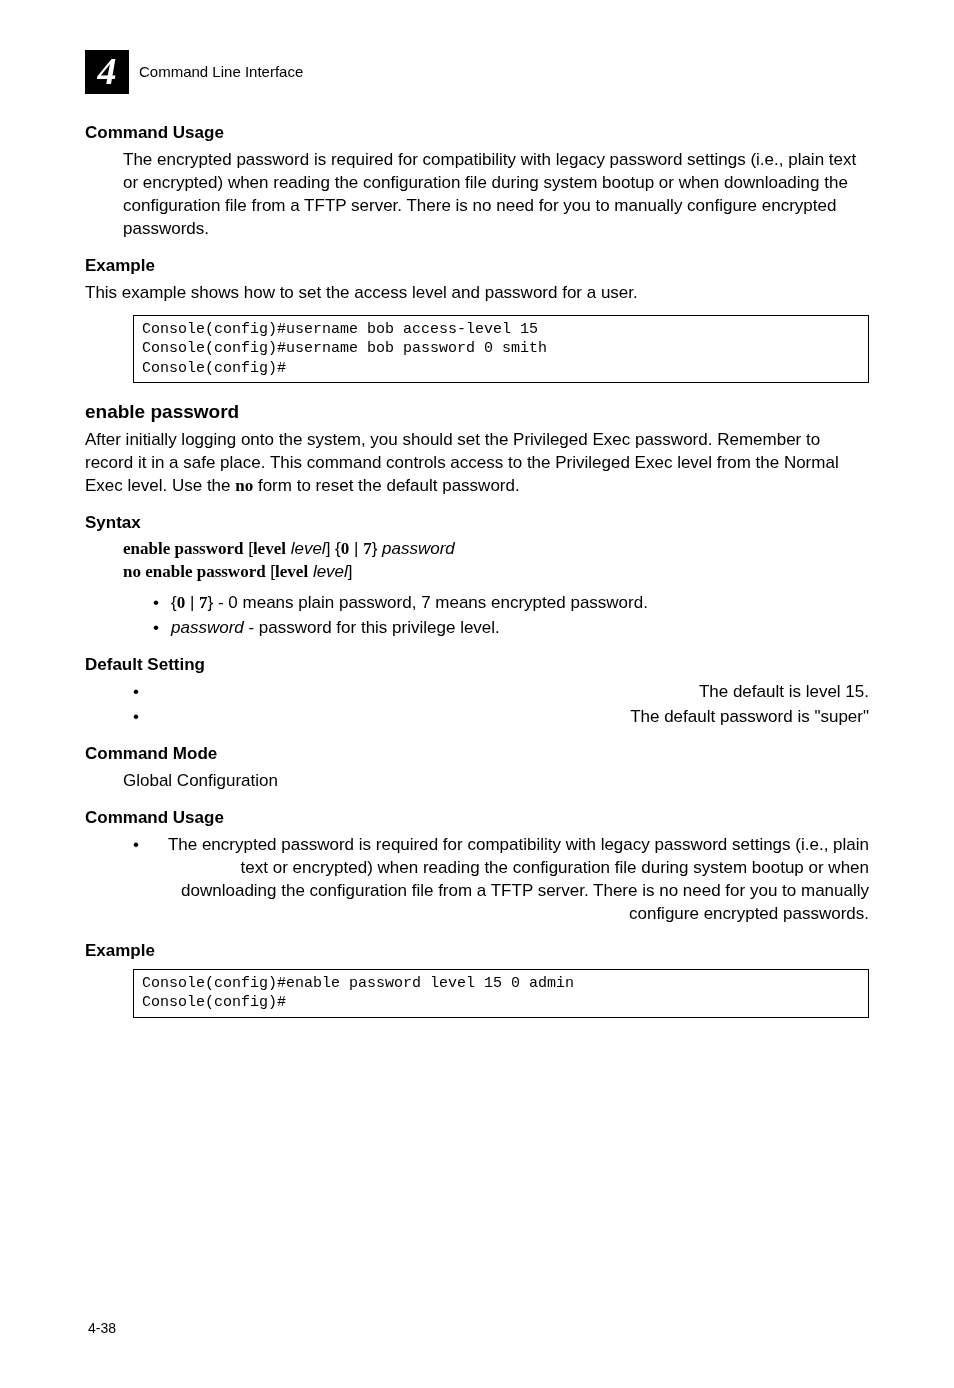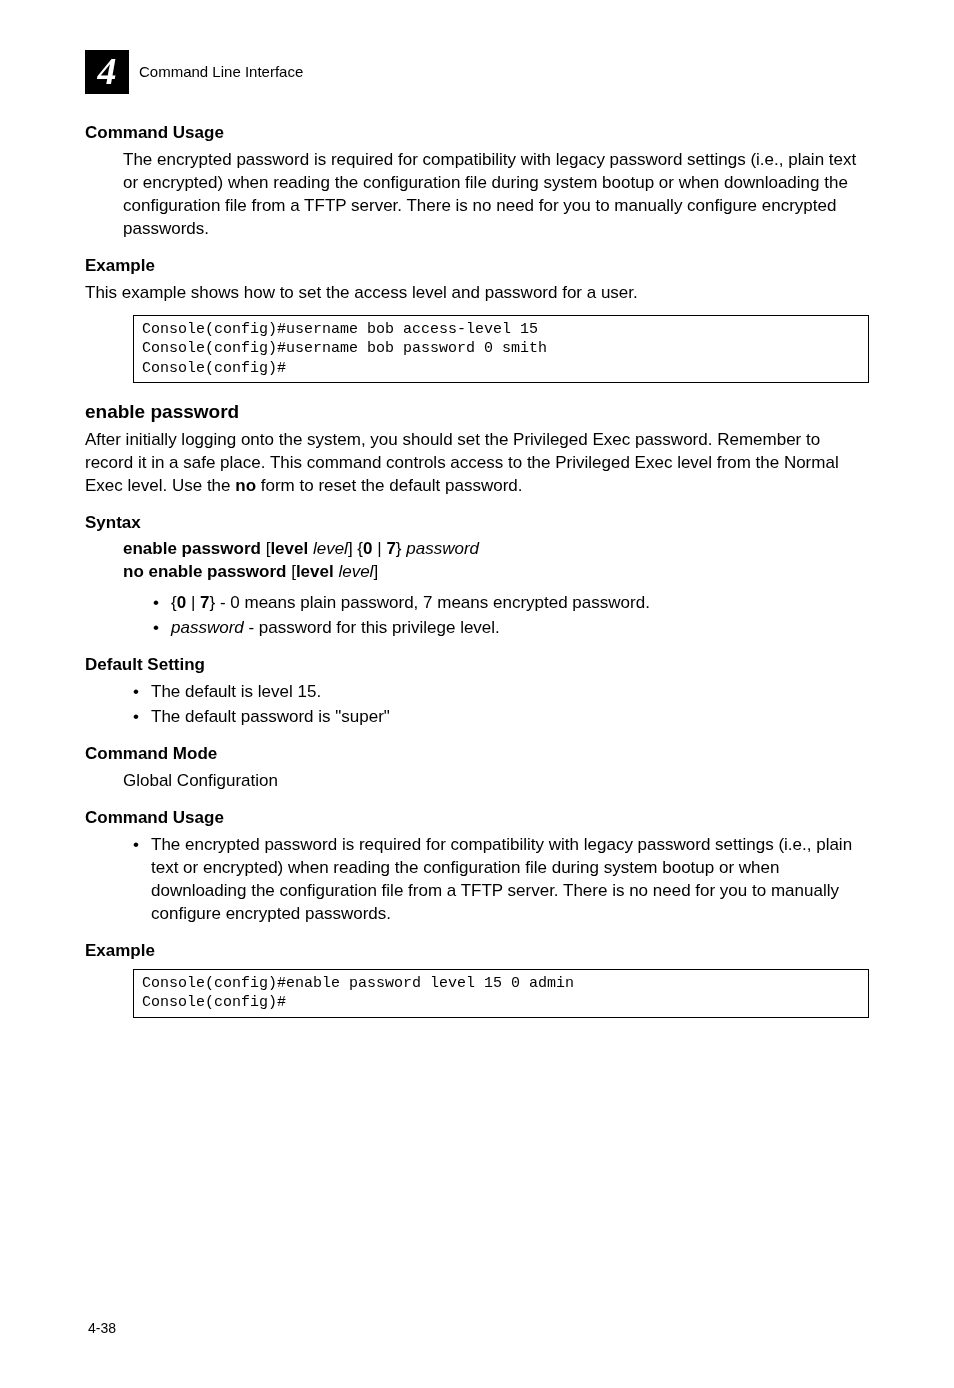--- a/index.html
+++ b/index.html
@@ -82,20 +82,21 @@
     ul.bullets li::before {
       content: "•";
       position: absolute;
       left: 0;
       top: 0;
     }
     ul.bullets-shallow {
       list-style: none;
       margin-left: 48px;
       margin-bottom: 10px;
+      text-align: right;
     }
     ul.bullets-shallow li {
       position: relative;
       padding-left: 18px;
       margin-bottom: 2px;
     }
     ul.bullets-shallow li::before {
       content: "•";
       position: absolute;
       left: 0;
@@ -103,21 +104,21 @@
     }
     .paren-indent {
       margin-left: 0;
     }
     .page-num {
       position: absolute;
       bottom: 50px;
       left: 88px;
       font-size: 14px;
     }
-    b.cmd { font-weight: bold; }
+    b.cmd { font-weight: bold; font-family: Liberation Serif, serif; }
     i.param { font-style: italic; }
   </style>
 </head>
 <body>
 
 <div class="header">
   <div class="chapter-box">4</div>
   <span class="header-text">Command Line Interface</span>
 </div>
 

